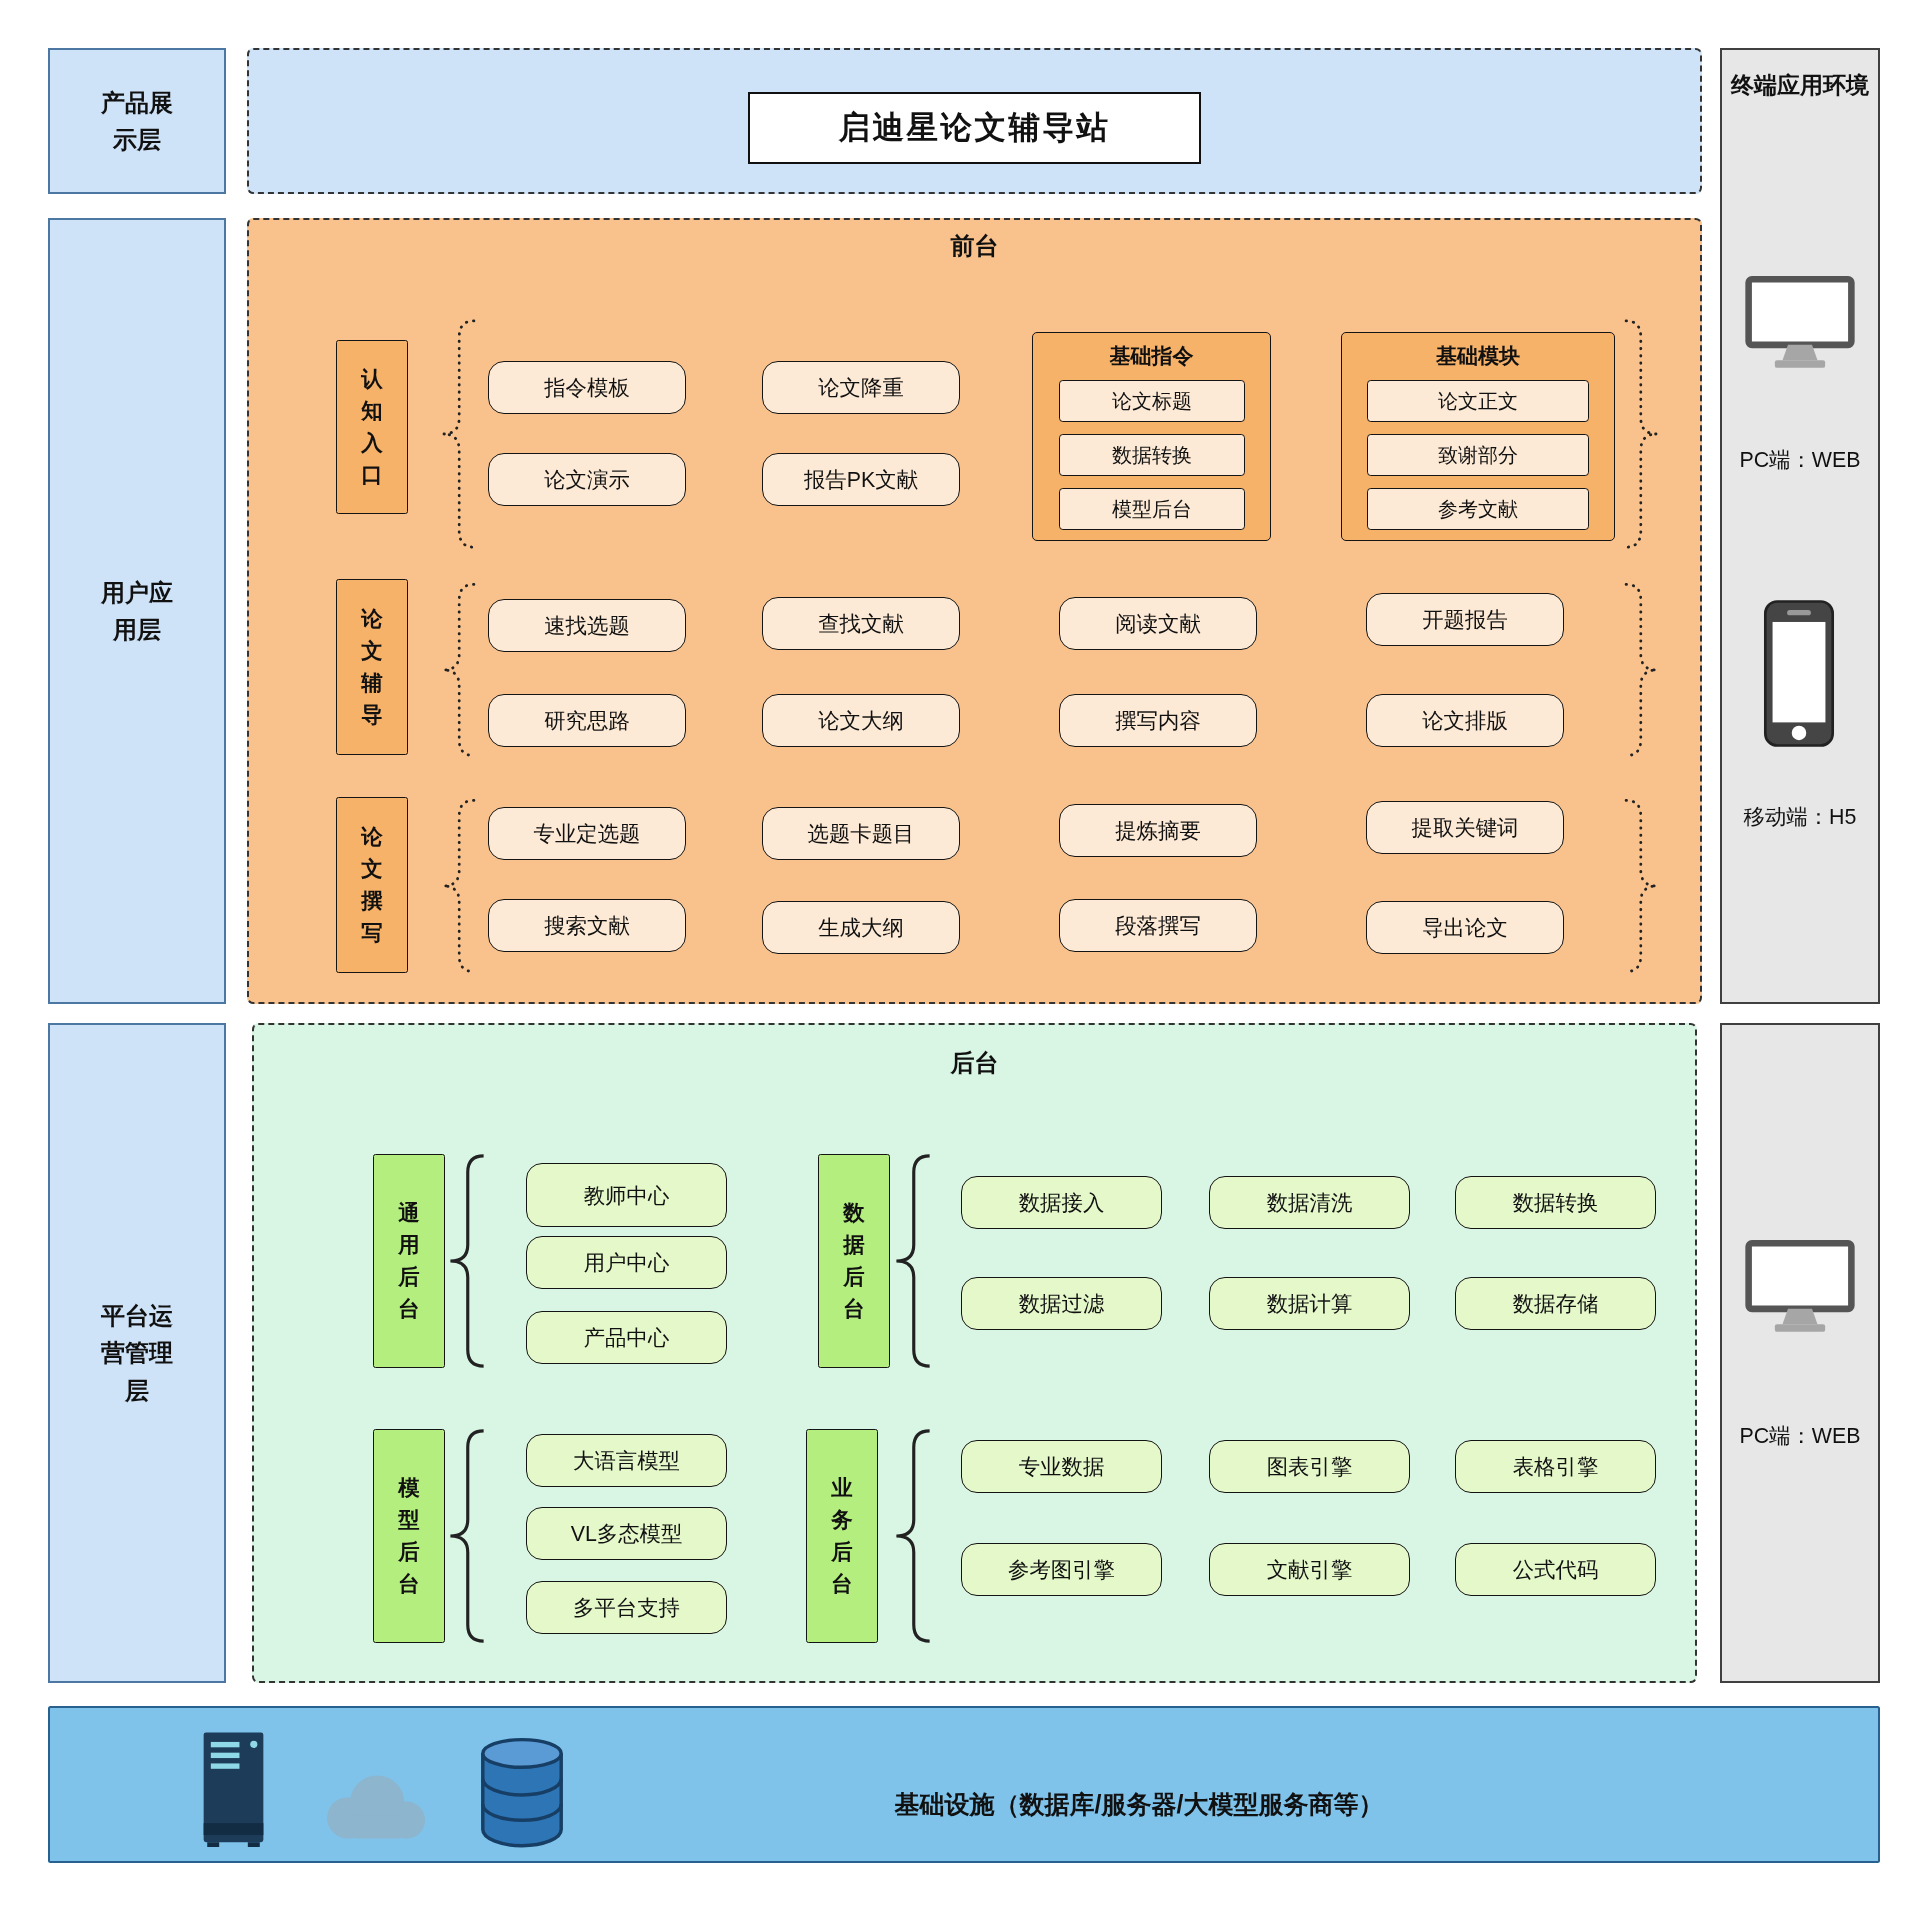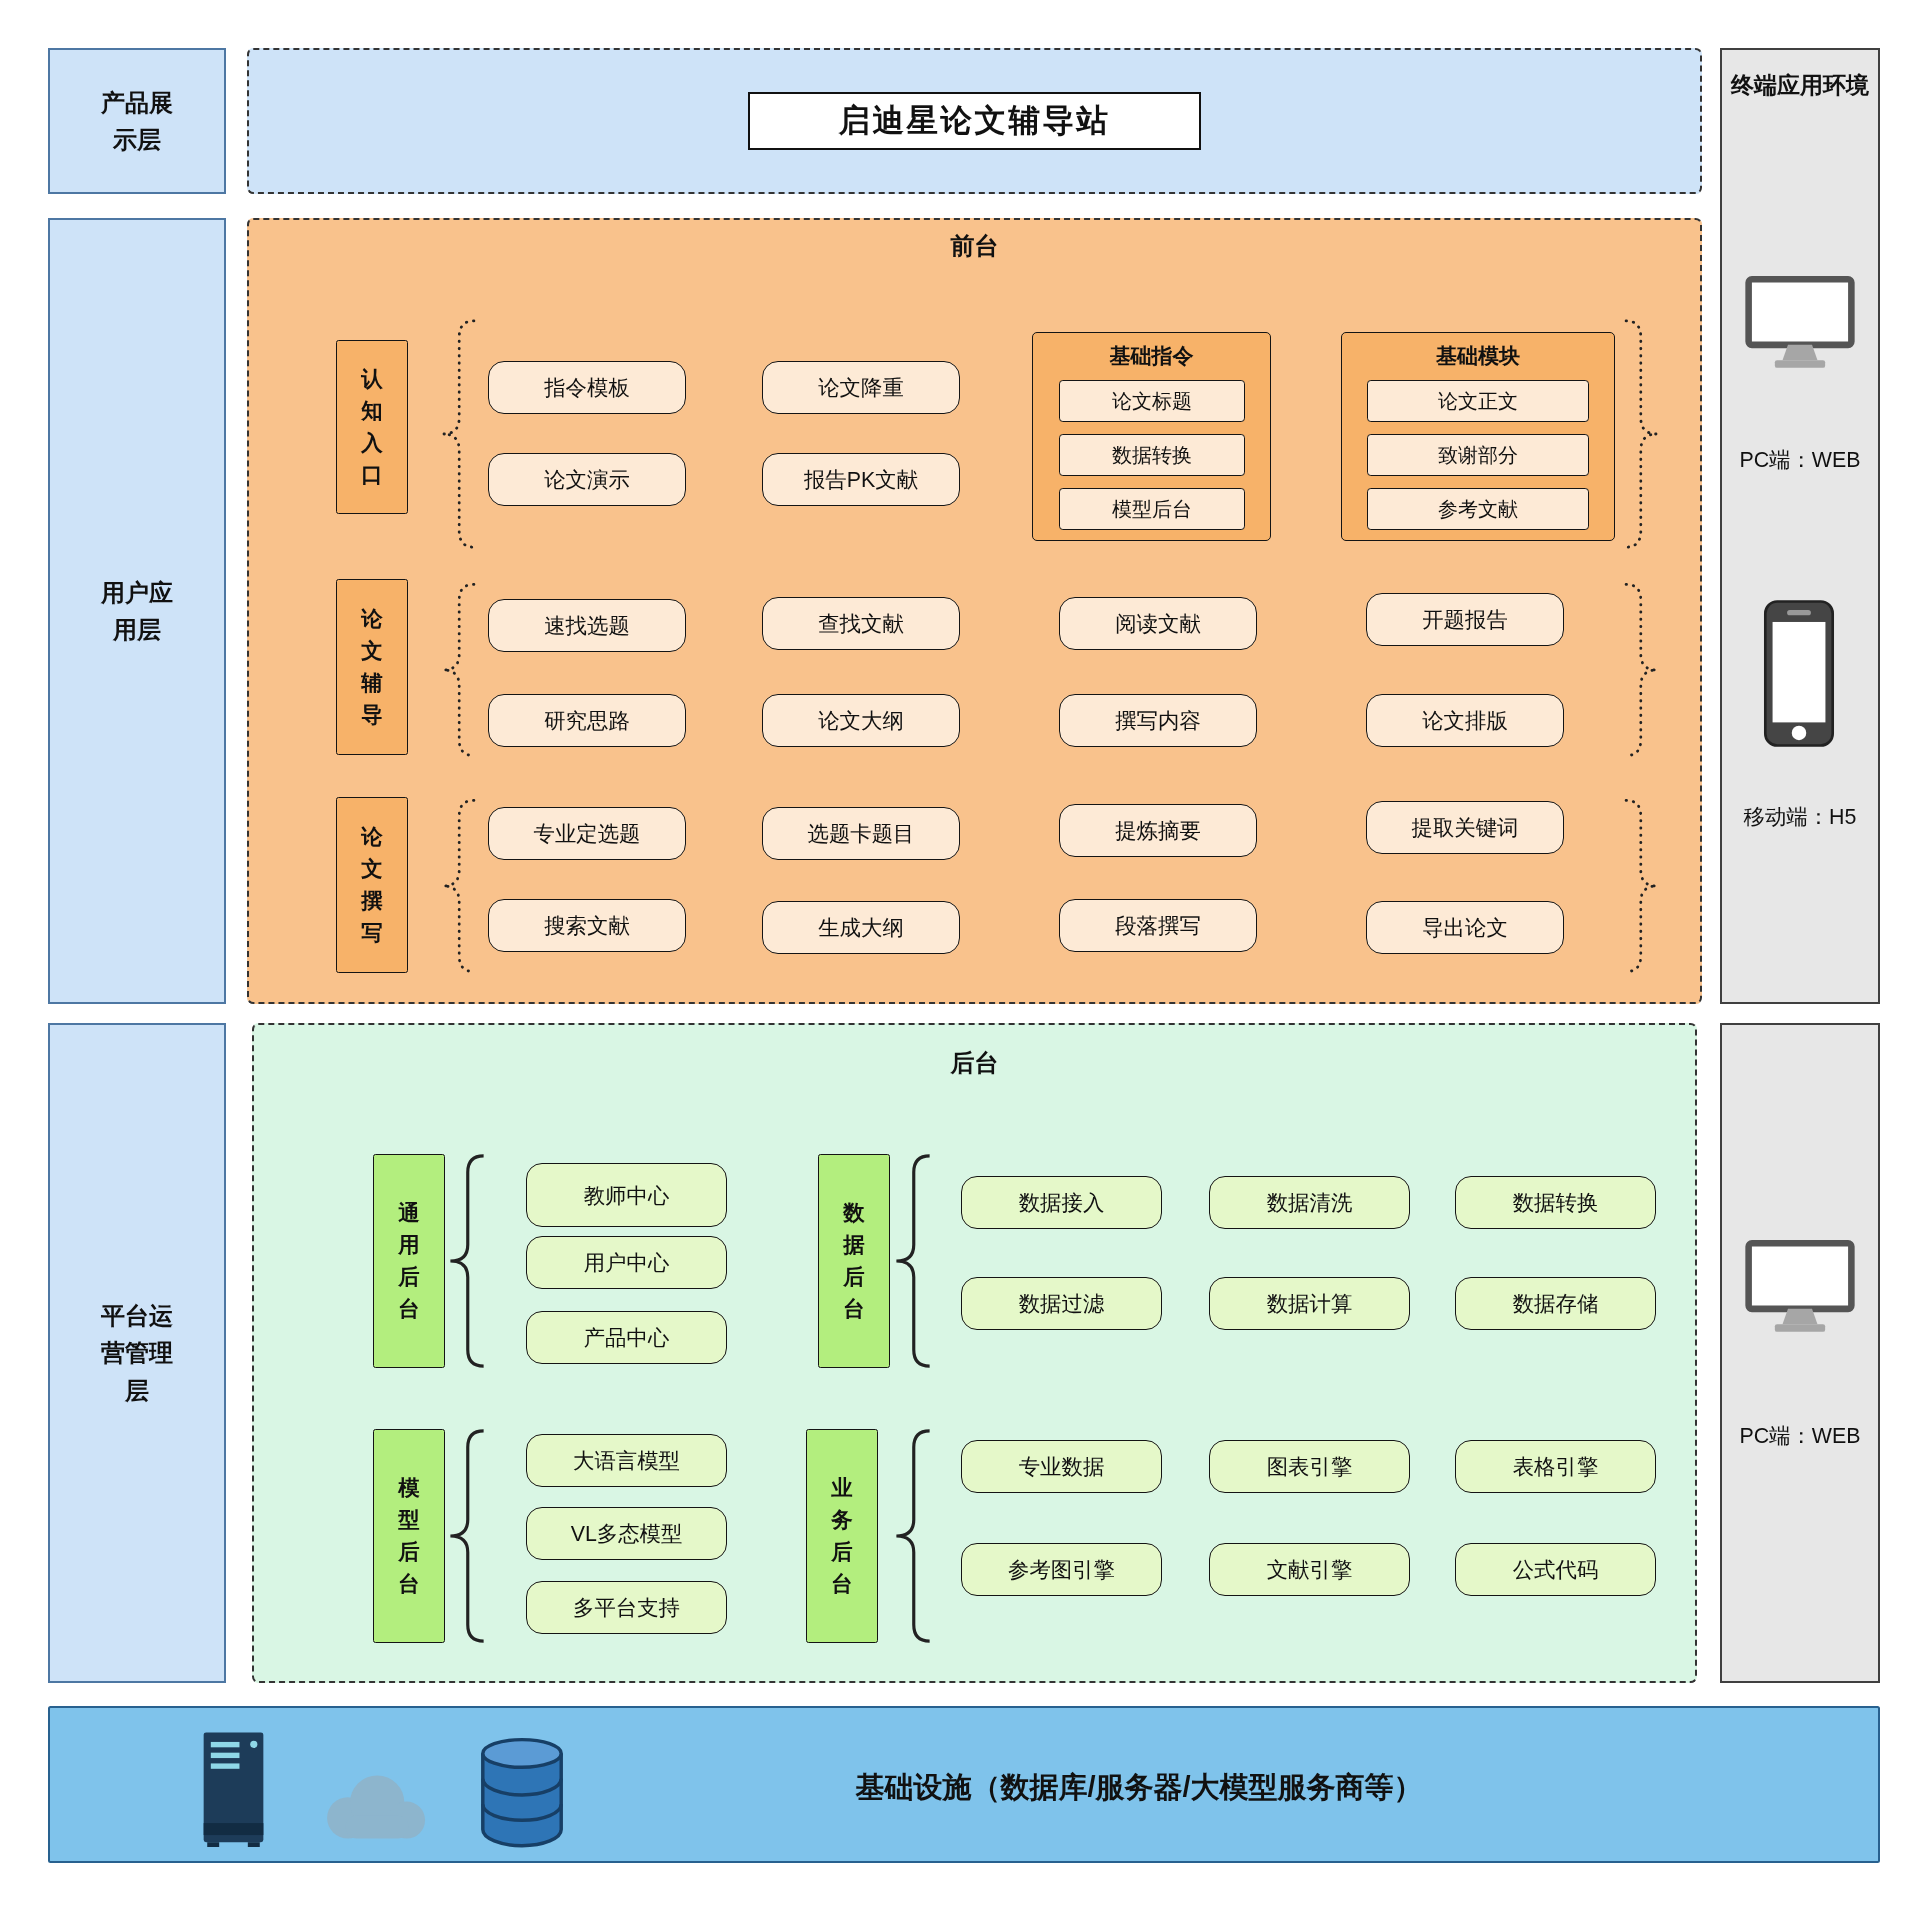--- a/index.html
+++ b/index.html
@@ -22,39 +22,39 @@
   .grptitle{font-size:21px;font-weight:700;}
   .grpnode{background:#fdead6;border:1.9px solid #141414;border-radius:3.8px;font-size:20px;font-weight:500;}
   .vh{border:1.9px solid #141414;border-radius:2.5px;font-weight:700;}
   .vh-o{background:#f7b269;}
   .vh-g{background:#b3ee7e;}
   .vtxt{width:25px;word-break:break-all;font-size:21.4px;line-height:1.5;text-align:center;}
   .gray{background:#e7e7e7;border:2.5px solid #404040;}
   .graylabel{font-size:23px;font-weight:700;}
   .glabel{font-size:21.4px;font-weight:500;}
   .bar{background:#7fc3eb;border:2.5px solid #28618f;border-radius:2.5px;}
-  .barlabel{font-size:29px;font-weight:700;white-space:nowrap;}
+  .barlabel{font-size:25px;font-weight:700;white-space:nowrap;margin-top:20px;}
 </style>
 </head>
 <body>
 
 <div id="canvas">
 
   <div class="a c layer" style="left:48px;top:48px;width:178px;height:146px">
       <span>产品展示层</span>
     </div>
   <div class="a c layer" style="left:48px;top:218px;width:178px;height:786px">
       <span>用户应用层</span>
     </div>
   <div class="a c layer" style="left:48px;top:1023px;width:178px;height:660px">
       <span>平台运营管理层</span>
     </div>
 
   <div class="a dash sec-blue" style="left:247px;top:48px;width:1455px;height:146px"></div>
-  <div class="a c titlebox" style="left:748px;top:92px;width:453px;height:58px">启迪星论文辅导站</div>
+  <div class="a c titlebox" style="left:748px;top:92px;width:453px;height:72px">启迪星论文辅导站</div>
 
   <div class="a dash sec-orange" style="left:247px;top:218px;width:1455px;height:786px"></div>
   <div class="a c seclabel" style="left:247px;top:230px;width:1455px;height:31.5px">前台</div>
 
   <div class="a c vh vh-o" style="left:336px;top:340px;width:72px;height:174px">
       <span class="vtxt">认知入口</span>
     </div>
   <svg class="a brace" style="left:441px;top:318px" width="35" height="232" viewBox="0 0 56 368">
       <path d="M 52.64 3 Q 29.12 3 29.12 29 L 29.12 158 Q 29.12 184 3.36 184 Q 29.12 184 29.12 210 L 29.12 339 Q 29.12 365 52.64 365" fill="none" stroke="#222" stroke-width="4.5" stroke-dasharray="0.6 11" stroke-linecap="round"></path>
     </svg>

